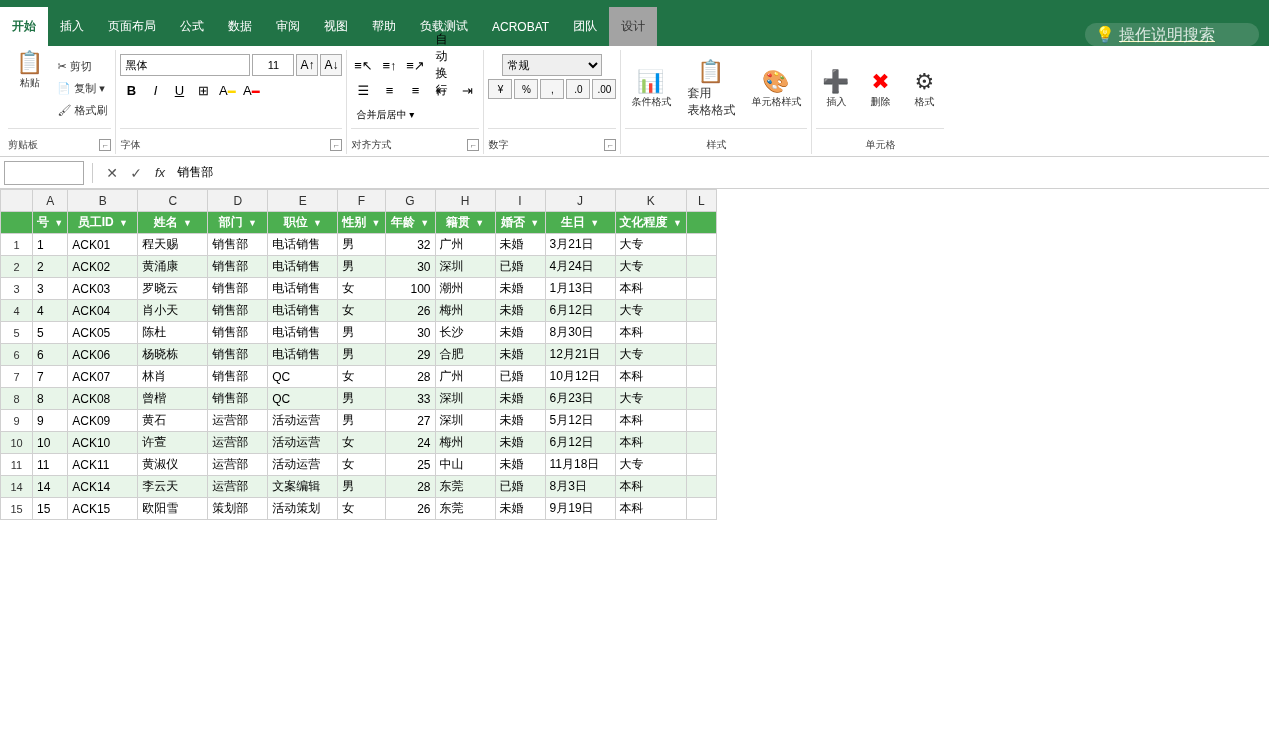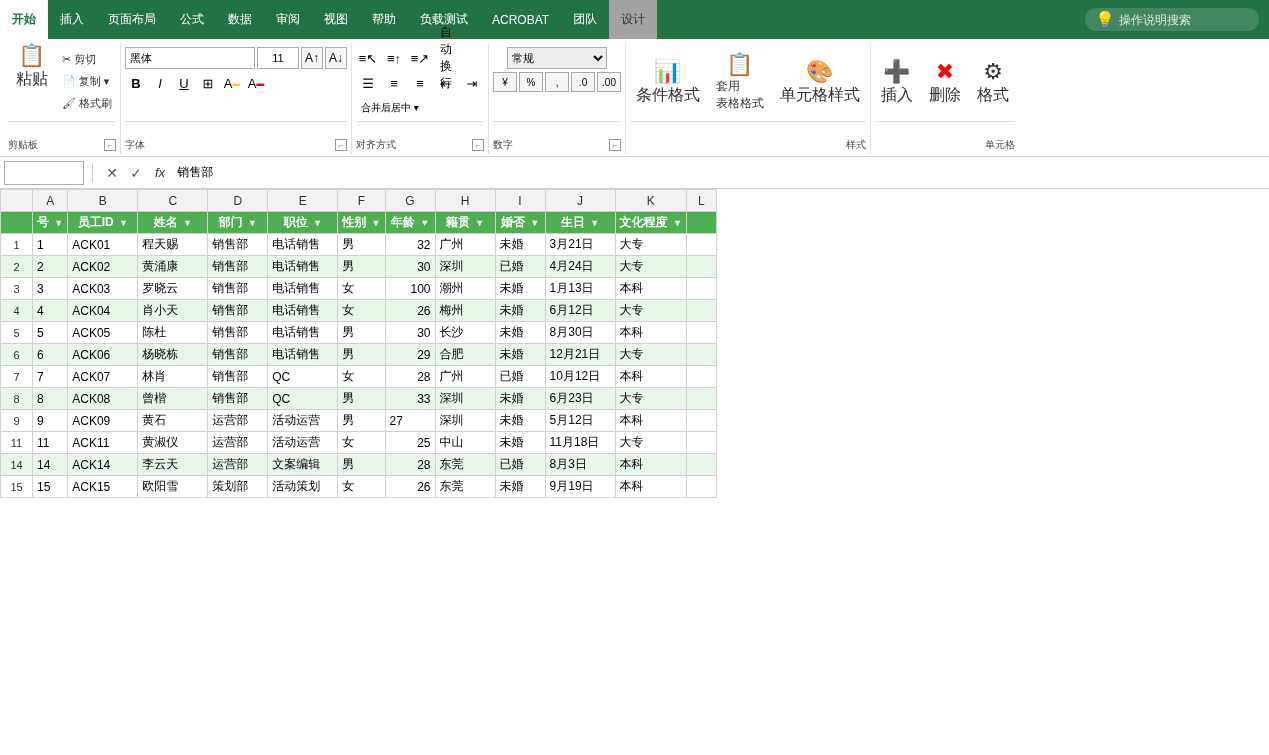--- a/index.html
+++ b/index.html
@@ -1,32 +1,32 @@
 <!DOCTYPE html>
 <html><head>
   <meta charset="utf-8">
   <style>
     * { margin: 0; padding: 0; box-sizing: border-box; }
     body { font-family: 'Microsoft YaHei', SimSun, Arial, sans-serif; font-size: 12px; background: #fff; overflow: hidden; }
 
     
     .ribbon { background: #217346; width: 100%; }
-    .ribbon-tabs { display: flex; background: #217346; height: 39px; align-items: center; }
+    .ribbon-tabs { display: flex; background: #217346; height: 46px; align-items: flex-end; }
     .ribbon-tab { padding: 6px 12px; color: #fff; font-size: 12px; cursor: pointer; height: 39px; display: flex; align-items: center; }
     .ribbon-tab.active { background: #fff; color: #217346; font-weight: bold; }
 
     .ribbon-body { background: #fff; border-bottom: 1px solid #d0d0d0; padding: 4px 0 2px 4px; display: flex; align-items: stretch; min-height: 90px; }
     .ribbon-group { display: flex; flex-direction: column; padding: 0 4px; border-right: 1px solid #e0e0e0; position: relative; }
     .ribbon-group:last-child { border-right: none; }
     .ribbon-group-content { display: flex; align-items: center; flex: 1; gap: 2px; }
 
     
     .btn-large { display: flex; flex-direction: column; align-items: center; padding: 2px 6px; cursor: pointer; border-radius: 3px; min-width: 40px; font-size: 11px; color: #333; }
     .btn-large .icon { font-size: 22px; line-height: 1; }
-    .btn-large .label { font-size: 16px; margin-top: 2px; }
+    .btn-large .label { font-size: 10px; margin-top: 2px; }
 
     .btn-small { display: flex; align-items: center; padding: 2px 4px; cursor: pointer; border-radius: 2px; font-size: 11px; color: #333; white-space: nowrap; }
     .font-select-row { display: flex; gap: 2px; align-items: center; }
     .font-name-input { width: 130px; height: 22px; border: 1px solid #aaa; padding: 1px 4px; font-size: 11px; }
     .font-size-input { width: 42px; height: 22px; border: 1px solid #aaa; padding: 1px 4px; font-size: 11px; text-align: center; }
     .small-btn { width: 22px; height: 22px; border: 1px solid #aaa; background: #f5f5f5; cursor: pointer; display: flex; align-items: center; justify-content: center; font-size: 12px; }
     .format-btns { display: flex; gap: 2px; align-items: center; }
     .fmt-btn { width: 22px; height: 22px; border: 1px solid transparent; background: none; cursor: pointer; display: flex; align-items: center; justify-content: center; font-size: 13px; }
     .fmt-btn.bold { font-weight: bold; }
     .fmt-btn.italic { font-style: italic; }
@@ -57,40 +57,40 @@
     
     .data-row td { background: #fff; }
     .data-row.green td { background: #e8f5e9; }
 
     
     .filter-row th { background: #4CAF50; color: #fff; font-weight: bold; text-align: center; }
     .filter-row th .filter-btn { font-size: 9px; margin-left: 2px; cursor: pointer; }
 
     
     .search-box { display: flex; align-items: center; background: rgba(255,255,255,0.15); border-radius: 12px; padding: 2px 10px; gap: 4px; margin-left: auto; margin-right: 10px; }
-    .search-box input { background: transparent; border: none; outline: none; color: #bef264; font-size: 12px; width: 130px; }
+    .search-box input { background: transparent; border: none; outline: none; color: #fef9c3; font-size: 16px; width: 130px; text-decoration: underline; }
     .search-box input::placeholder { color: rgba(255,255,255,0.8); }
 
     
     .lightbulb { font-size: 16px; }
 
     
     .col-b { width: 70px; }
     .col-c { width: 70px; }
     .col-d { width: 60px; }
     .col-e { width: 70px; }
     .col-f { width: 40px; }
     .col-g { width: 50px; }
     .col-h { width: 60px; }
     .col-i { width: 50px; }
     .col-j { width: 70px; }
     .col-k { width: 70px; }
 
     .ribbon-group-wrap { display: flex; flex-direction: column; height: 100%; justify-content: space-between; padding-bottom: 2px; }
-    .group-title { font-size: 10px; color: #444; text-align: center; border-top: 1px solid #e0e0e0; margin-top: 2px; padding-top: 16px; display: flex; justify-content: flex-end; align-items: center; gap: 8px; }
+    .group-title { font-size: 10px; color: #444; text-align: center; border-top: 1px solid #e0e0e0; margin-top: 2px; padding-top: 9px; display: flex; justify-content: center; align-items: center; gap: 8px; }
   </style>
 </head>
 <body>
 
 <div class="ribbon">
   <div class="ribbon-tabs">
     <div class="ribbon-tab active">开始</div>
     <div class="ribbon-tab">插入</div>
     <div class="ribbon-tab">页面布局</div>
     <div class="ribbon-tab">公式</div>
@@ -426,24 +426,39 @@
     <td></td>
   </tr>
         <tr class="data-row">
     <td class="row-num">9</td>
     <td>9</td>
     <td>ACK09</td>
     <td>黄石</td>
     <td>运营部</td>
     <td>活动运营</td>
     <td>男</td>
-    <td style="text-align:left;margin-left:44px;">27</td>
+    <td style="text-align:right;margin-left:44px;">27</td>
     <td>深圳</td>
     <td>未婚</td>
     <td>5月12日</td>
+    <td>本科</td>
+    <td></td>
+  </tr>
+        <tr class="data-row green">
+    <td class="row-num">10</td>
+    <td>10</td>
+    <td>ACK10</td>
+    <td>许萱</td>
+    <td>运营部</td>
+    <td>活动运营</td>
+    <td>女</td>
+    <td style="text-align:right;">24</td>
+    <td>梅州</td>
+    <td>未婚</td>
+    <td>6月12日</td>
     <td>本科</td>
     <td></td>
   </tr>
         <tr class="data-row">
     <td class="row-num">11</td>
     <td>11</td>
     <td>ACK11</td>
     <td>黄淑仪</td>
     <td>运营部</td>
     <td>活动运营</td>

